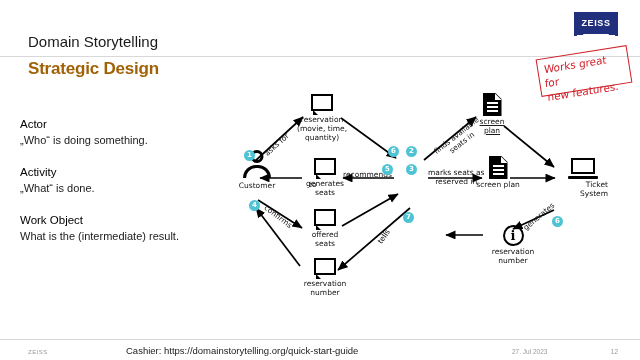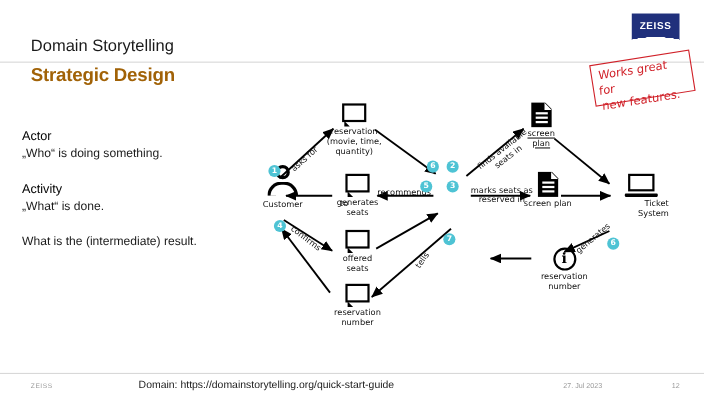--- a/index.html
+++ b/index.html
@@ -158,20 +158,21 @@
   <div class="stamp">
     <span>Works great for</span>
     <span>new features.</span>
   </div>
 
   <div class="defs">
     <div class="def-term">Actor</div>
     <div class="def-desc">„Who“ is doing something.</div>
     <div class="def-term">Activity</div>
     <div class="def-desc">„What“ is done.</div>
+    <div class="def-term">Work Object</div>
     <div class="def-desc">What is the (intermediate) result.</div>
   </div>
 
   <div class="diagram">
 
     <svg width="430" height="245">
       <defs>
         <marker id="ah" markerWidth="7" markerHeight="7" refX="5.6" refY="2.6" orient="auto" markerUnits="strokeWidth">
           <path d="M0,0 L6,2.6 L0,5.2 z" fill="#000"></path>
         </marker>
@@ -316,17 +317,17 @@
     <div class="marker" style="left:39px;top:112px;">4</div>
     <div class="marker" style="left:172px;top:76px;">5</div>
     <div class="marker" style="left:178px;top:58px;">6</div>
     <div class="marker" style="left:342px;top:128px;">6</div>
     <div class="marker" style="left:193px;top:124px;">7</div>
 
   </div>
 
   <div class="footer-rule"></div>
   <div class="f-logo">ZEISS</div>
-  <div class="f-src">Domain: https://domainstorytelling.org/quick-start-guide</div>
+  <div class="f-src">Cashier: https://domainstorytelling.org/quick-start-guide</div>
   <div class="f-date">27. Jul 2023</div>
   <div class="f-page">12</div>
 
 </div>
 
 </body></html>

